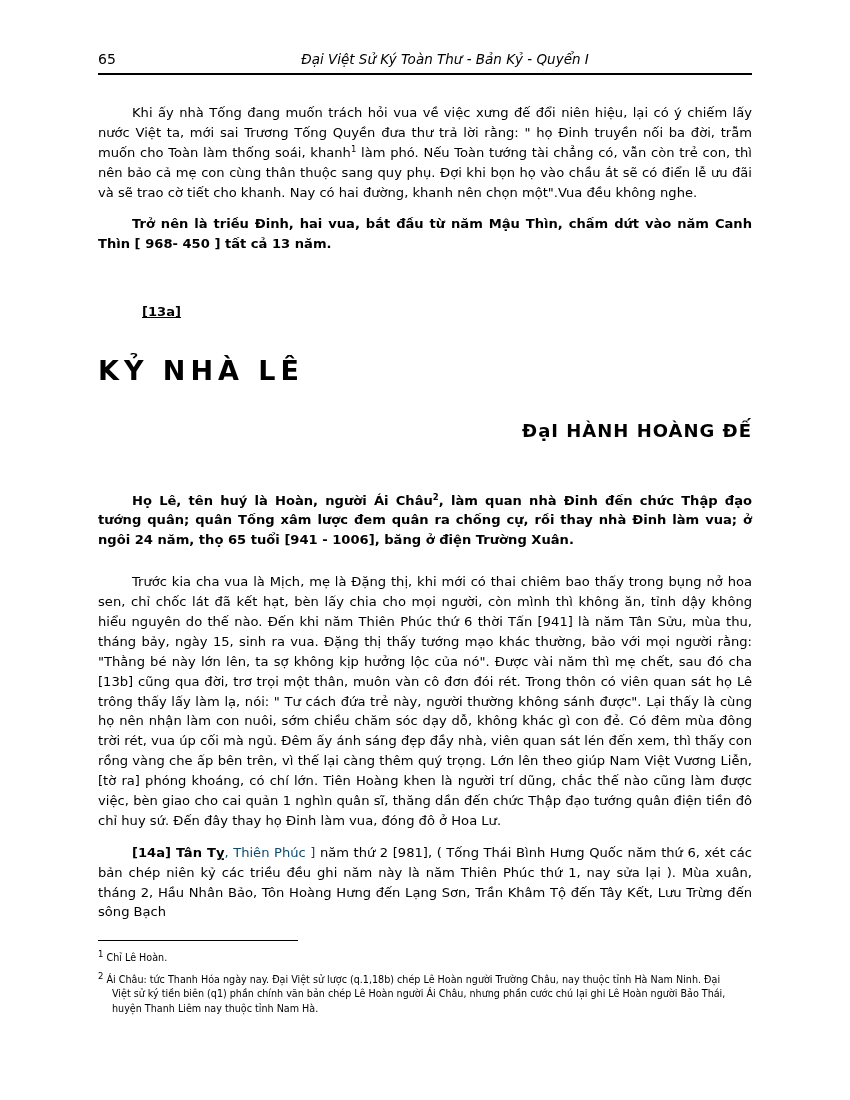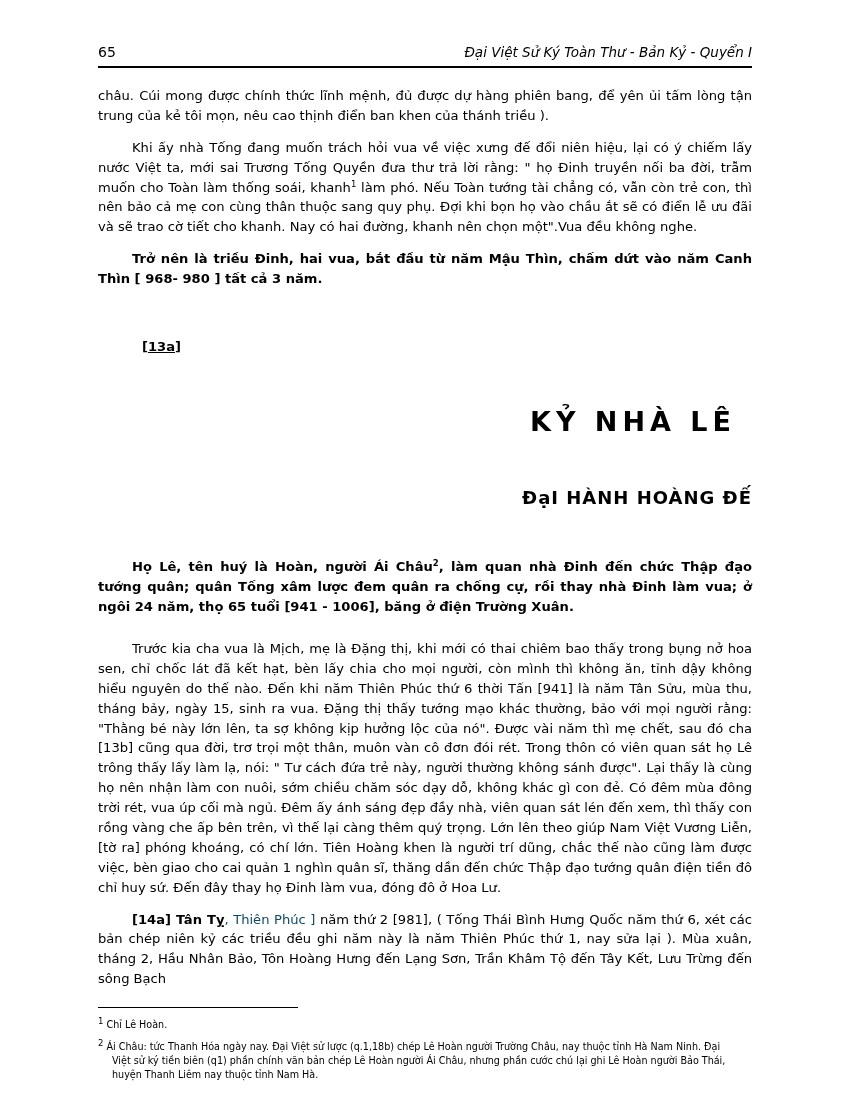--- a/index.html
+++ b/index.html
@@ -28,24 +28,25 @@
     padding-bottom: 6px;
   }
   .header .page-number {
     width: 80px;
     font-style: normal;
     font-size: 14px;
     text-align: left;
   }
   .header .header-title {
     flex: 1;
-    text-align: right;
+    text-align: center;
     font-style: italic;
     font-size: 13.5px;
     margin-left: -40px;
+    margin-top: 7px;
   }
   .header-rule {
     border-bottom: 2px solid #000;
     margin-bottom: 18px;
   }
   .body-text {
     font-size: 13.1px;
     line-height: 1.52;
     text-align: justify;
   }
@@ -62,25 +63,25 @@
   .spacer-md { height: 26px; }
   .spacer-lg { height: 46px; }
 
   .folio {
     font-weight: bold;
     font-size: 13.1px;
     margin-left: 44px;
     text-decoration: underline;
   }
   .chapter-title {
-    text-align: right;
+    text-align: left;
     font-weight: bold;
     font-size: 27px;
     letter-spacing: 5px;
-    margin: 16px;
+    margin: 0;
   }
   .chapter-subtitle {
     text-align: right;
     font-weight: bold;
     font-size: 18px;
     letter-spacing: 1px;
     margin: 0;
   }
   sup {
     font-size: 8.5px;
@@ -122,29 +123,28 @@
 <div class="page">
 
   <div class="header">
     <div class="page-number">65</div>
     <div class="header-title">Đại Việt Sử Ký Toàn Thư - Bản Kỷ - Quyển I</div>
   </div>
   <div class="header-rule"></div>
 
   <div class="body-text">
 
-    <p>châu. Cúi mong được chính thức lĩnh mệnh, đủ được dự hàng phiên bang, để yên ủi tấm lòng tận trung của kẻ tôi mọn, nêu cao thịnh điển ban khen của thánh triều ).</p>
 
     <div class="spacer-sm"></div>
 
     <p class="indent"><span>Khi ấy nhà Tống đang muốn trách hỏi vua về việc xưng đế đổi niên hiệu, lại có ý chiếm lấy nước Việt ta, mới sai Trương Tống Quyền đưa thư trả lời rằng: " họ Đinh truyền nối ba đời, trẫm muốn cho Toàn làm thống soái, khanh</span><sup>1</sup><span> làm phó. Nếu Toàn tướng tài chẳng có, vẫn còn trẻ con, thì nên bảo cả mẹ con cùng thân thuộc sang quy phụ. Đợi khi bọn họ vào chầu ắt sẽ có điển lễ ưu đãi và sẽ trao cờ tiết cho khanh. Nay có hai đường, khanh nên chọn một".Vua đều không nghe.</span></p>
 
     <div class="spacer-sm"></div>
 
-    <p class="indent bold">Trở nên là triều Đinh, hai vua, bắt đầu từ năm Mậu Thìn, chấm dứt vào năm Canh Thìn [ 968- 980 ] tất cả 3 năm.</p>
+    <p class="indent bold">Trở nên là triều Đinh, hai vua, bắt đầu từ năm Mậu Thìn, chấm dứt vào năm Canh Thìn [ 968- 450 ] tất cả 13 năm.</p>
 
     <div class="spacer-lg"></div>
 
     <p class="folio">[13a]</p>
 
     <div class="spacer-md"></div>
 
     <p class="chapter-title">KỶ NHÀ LÊ</p>
 
     <div class="spacer-md"></div>

